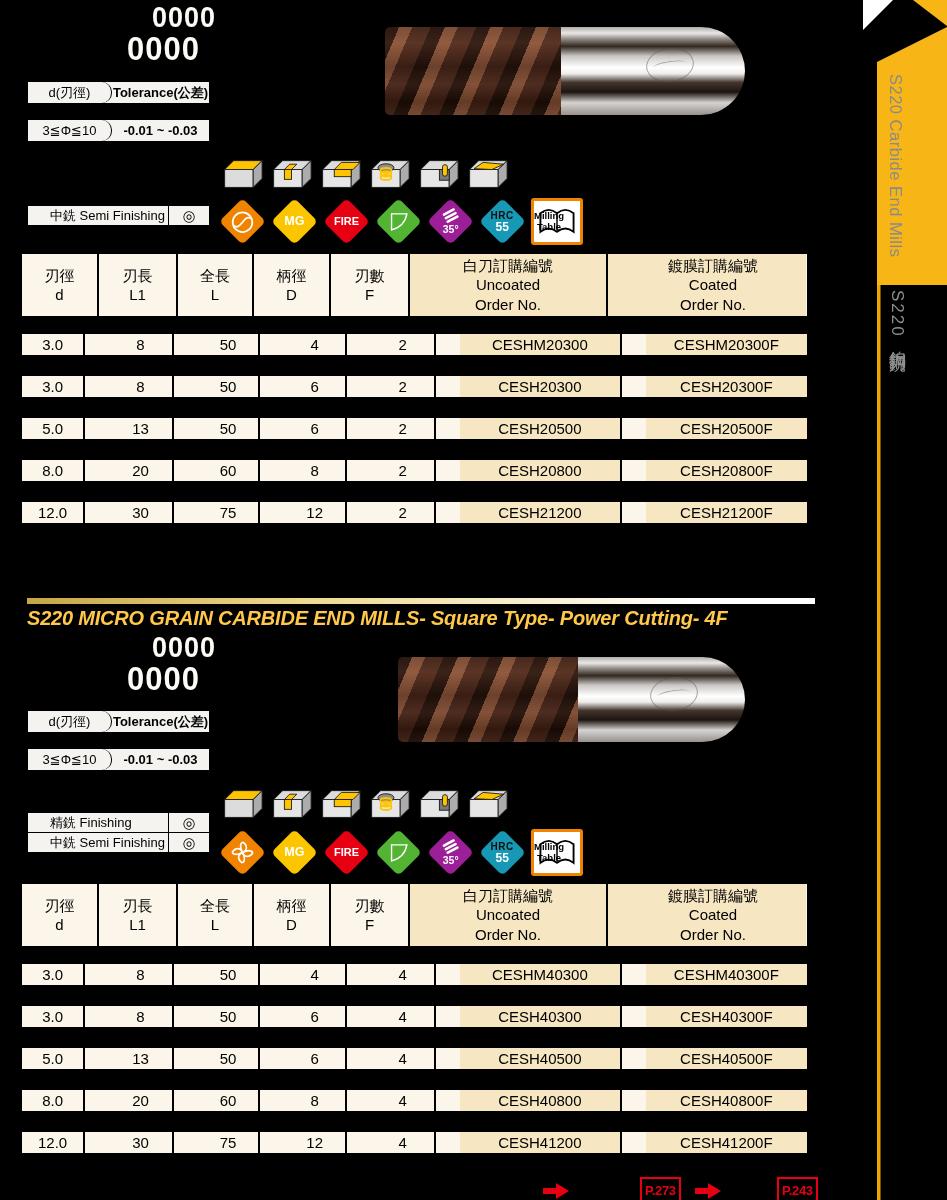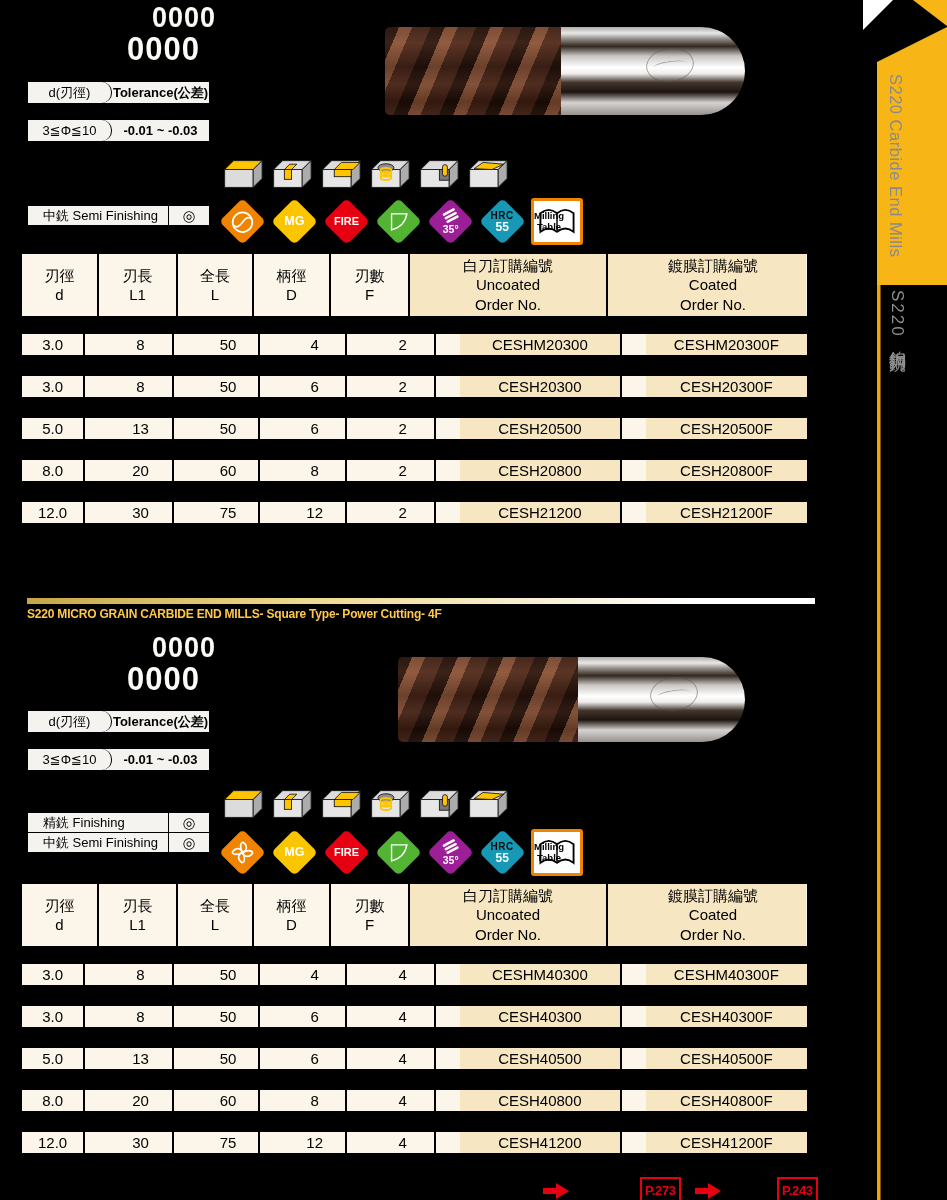--- a/index.html
+++ b/index.html
@@ -26,21 +26,21 @@
 
   
   .tol{position:absolute;left:27px;width:181px;height:21px;background:#F4F3F0;border:1.5px solid #000;
        display:flex;align-items:stretch;font-size:13px;}
   .tol .a{width:83px;border-right:1.5px solid #000;display:flex;align-items:center;justify-content:center;border-radius:10px;}
   .tol .b{flex:1;display:flex;align-items:center;justify-content:center;font-weight:bold;}
 
   .fin-table{position:absolute;left:27px;width:181px;background:#F4F3F0;border:1.5px solid #000;}
   .fin-row{display:flex;height:19px;align-items:stretch;}
   .fin-row + .fin-row{border-top:1.5px solid #000;}
-  .fin-label{flex:1;display:flex;align-items:center;padding-left:15px;font-size:13px;white-space:nowrap;text-align:right;}
+  .fin-label{flex:1;display:flex;align-items:center;padding-left:22px;font-size:13px;white-space:nowrap;text-align:right;}
   .fin-mark{width:40px;border-left:1.5px solid #000;display:flex;align-items:center;justify-content:center;
             font-size:15px;font-weight:bold;}
 
   
   .mach-row{position:absolute;left:222px;display:flex;gap:8px;}
   .mach-row svg{flex:0 0 auto;}
 
   
   .badge-row{position:absolute;left:219px;display:flex;align-items:center;gap:6px;}
   .dia-wrap{width:46px;height:46px;display:flex;align-items:center;justify-content:center;flex:0 0 auto;}
@@ -69,22 +69,22 @@
   .cat-row:first-of-type{margin-top:14px;}
   .cat-cell{box-sizing:border-box;height:21px;display:flex;align-items:center;justify-content:center;
             font-size:15px;border-right:2px solid #000;}
   .cat-cell:last-child{border-right:none;}
   .cat-cell.order-bg{background:#F6E6C1;}
   .c0{width:77px}.c1{width:79px}.c2{width:76px}.c3{width:77px}.c4{width:79px}.c5{width:198px}.c6{width:198px}
 
   
   .divider-bar{position:absolute;left:27px;top:598px;width:788px;height:5.5px;
     background:linear-gradient(90deg,#C7A544,#EED98F 35%,#FFFFFF 85%);}
-  .divider-title{position:absolute;left:27px;top:607px;width:820px;font-size:12px;font-weight:bold;
-    color:#FFC84B;letter-spacing:-.2px;white-space:nowrap;}
+  .divider-title{position:absolute;left:27px;top:607px;width:820px;font-size:20px;font-weight:bold;
+    color:#FFC84B;letter-spacing:-.2px;white-space:nowrap;font-style:italic;}
 
   
   .sidebar-svg{position:absolute;left:855px;top:0;}
   .tab-en{position:absolute;left:886px;top:74px;height:212px;writing-mode:vertical-rl;
           color:#8a8a8a;font-size:16.5px;letter-spacing:.5px;white-space:nowrap;}
   .tab-zh{position:absolute;left:886px;top:290px;writing-mode:vertical-rl;
           color:#8f8f8f;font-size:17px;letter-spacing:2px;white-space:nowrap;}
 
   
   .arrow{position:absolute;}

